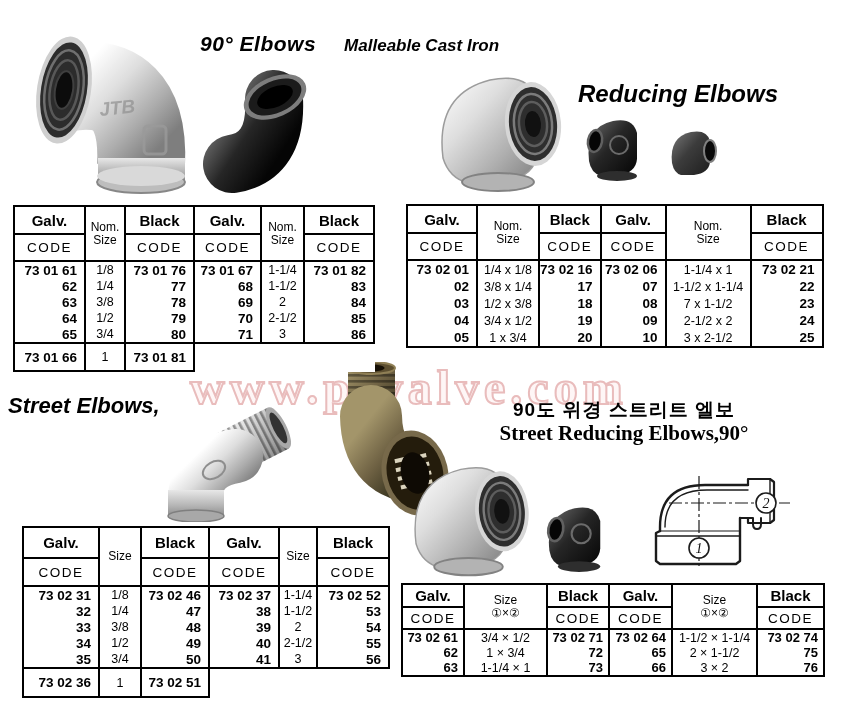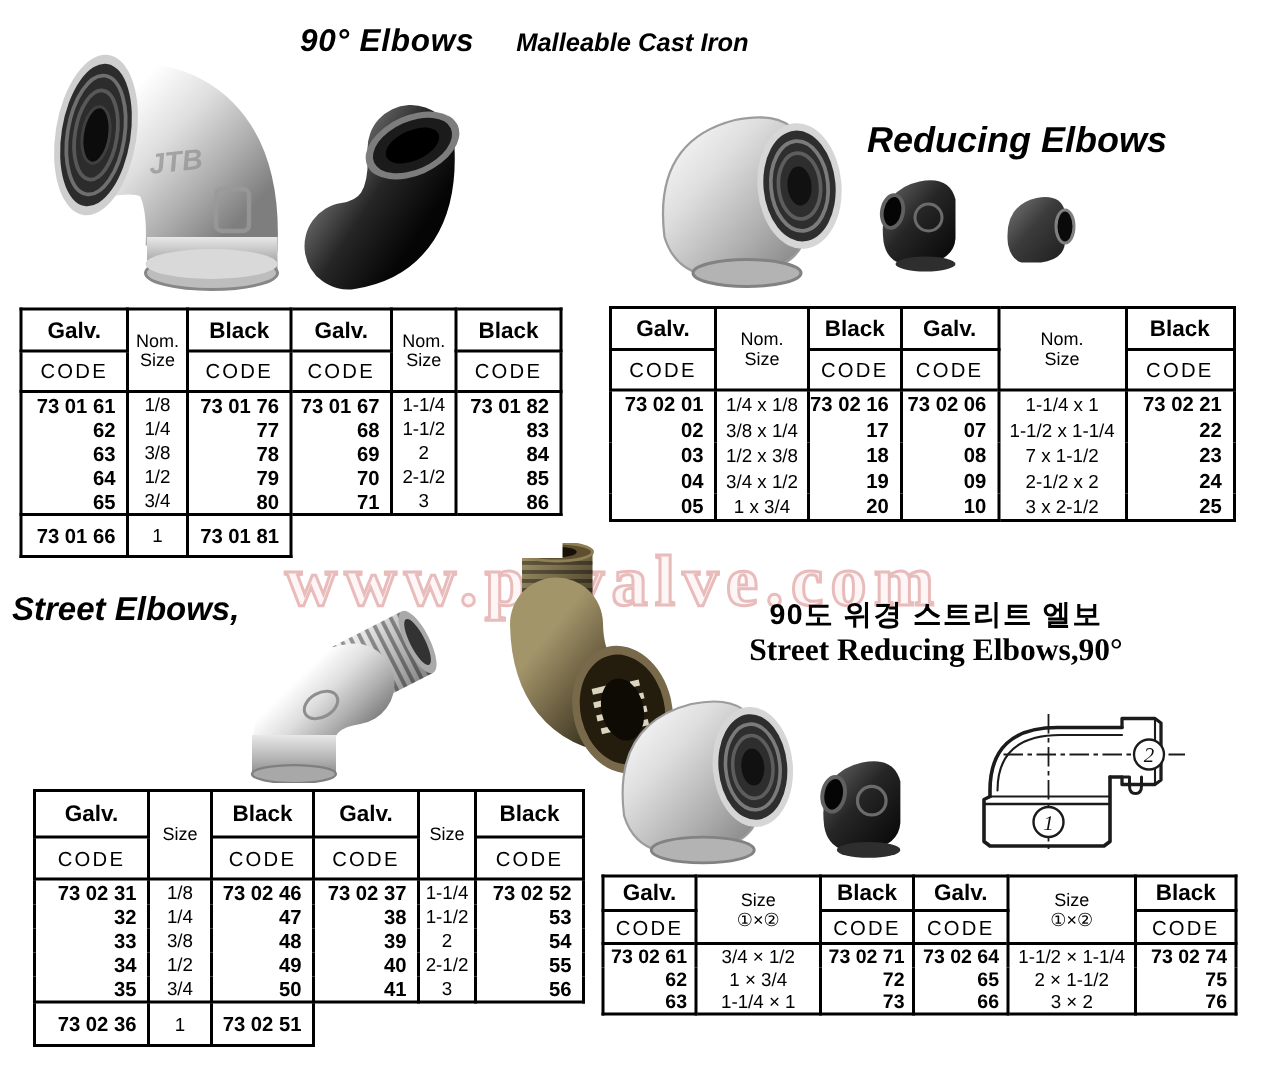--- a/index.html
+++ b/index.html
@@ -3,21 +3,21 @@
 <meta charset="utf-8">
 <style>
   html,body{margin:0;padding:0;background:#fff;}
   .page{position:relative;width:841px;height:713px;background:#ffffff;overflow:hidden;
         font-family:"Liberation Sans",sans-serif;color:#000;}
   
   .wm{position:absolute;left:190px;top:360px;z-index:1;white-space:nowrap;
       font-family:"Liberation Serif",serif;font-weight:bold;font-size:48px;letter-spacing:5px;
       color:rgba(253,238,238,.55);-webkit-text-stroke:2px #e9bcbc;}
   
-  .hdr{position:absolute;left:200px;top:16px;z-index:3;display:flex;align-items:baseline;gap:28px;}
+  .hdr{position:absolute;left:200px;top:32px;z-index:3;display:flex;align-items:baseline;gap:28px;}
   .t-main{font-size:21px;font-weight:bold;font-style:italic;letter-spacing:.5px;}
   .t-sub{font-size:17px;font-weight:bold;font-style:italic;}
   .t-red{position:absolute;left:578px;top:80px;z-index:3;font-size:24px;font-weight:bold;font-style:italic;}
   .t-street{position:absolute;left:8px;top:390px;z-index:3;font-size:22px;font-weight:bold;
             font-style:italic;line-height:31px;}
   .t-kr{position:absolute;left:468px;top:397px;width:312px;z-index:3;text-align:center;
         font-size:19px;font-weight:bold;letter-spacing:1px;}
   .t-en{position:absolute;left:468px;top:421px;width:312px;z-index:3;text-align:center;
         font-family:"Liberation Serif",serif;font-size:21px;font-weight:bold;}
   

